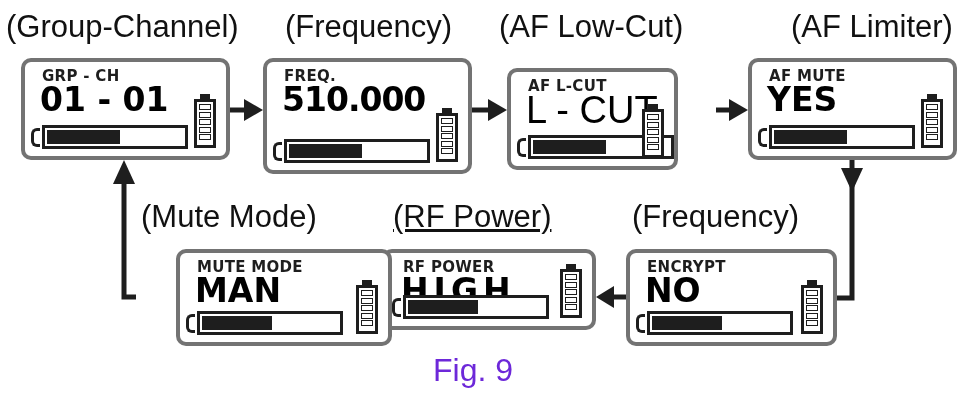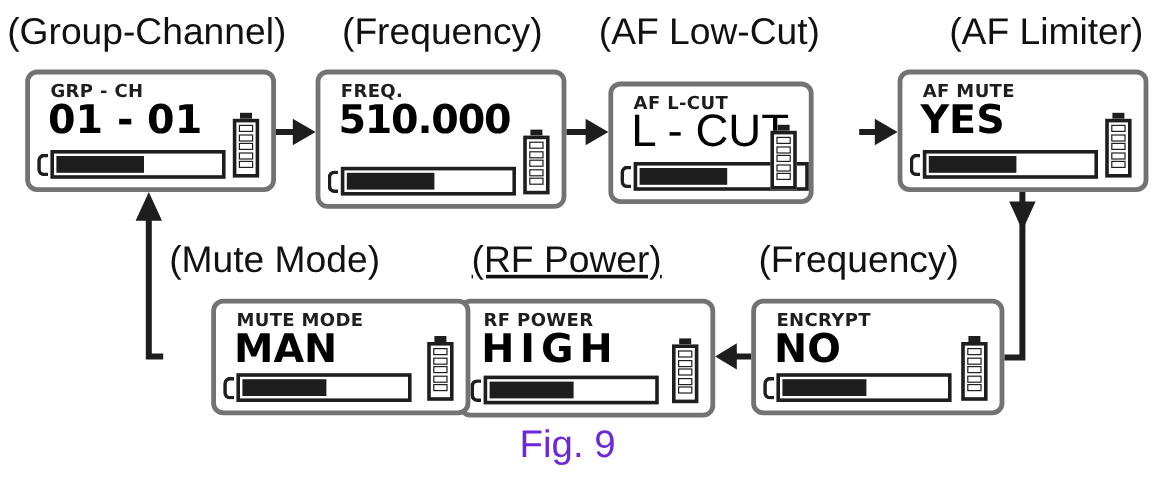--- a/index.html
+++ b/index.html
@@ -160,21 +160,21 @@
       <div class="cap"></div>
       <div class="body">
         <div class="cell"></div>
         <div class="cell"></div>
         <div class="cell"></div>
         <div class="cell"></div>
         <div class="cell"></div>
       </div>
     </div>
   </div>
-<div class="box" style="left:382px;top:249px;width:214px;height:99px;">
+<div class="box" style="left:382px;top:249px;width:214px;height:81px;">
   <div class="lbl">RF POWER</div>
   <div class="val" style="letter-spacing:5px;">HIGH</div>
 <div class="meter">
       <div class="plug"></div>
       <div class="bar">
         <div class="fill" style="width: 50%;"></div>
       </div>
     </div>
     <div class="batt">
       <div class="cap"></div>

